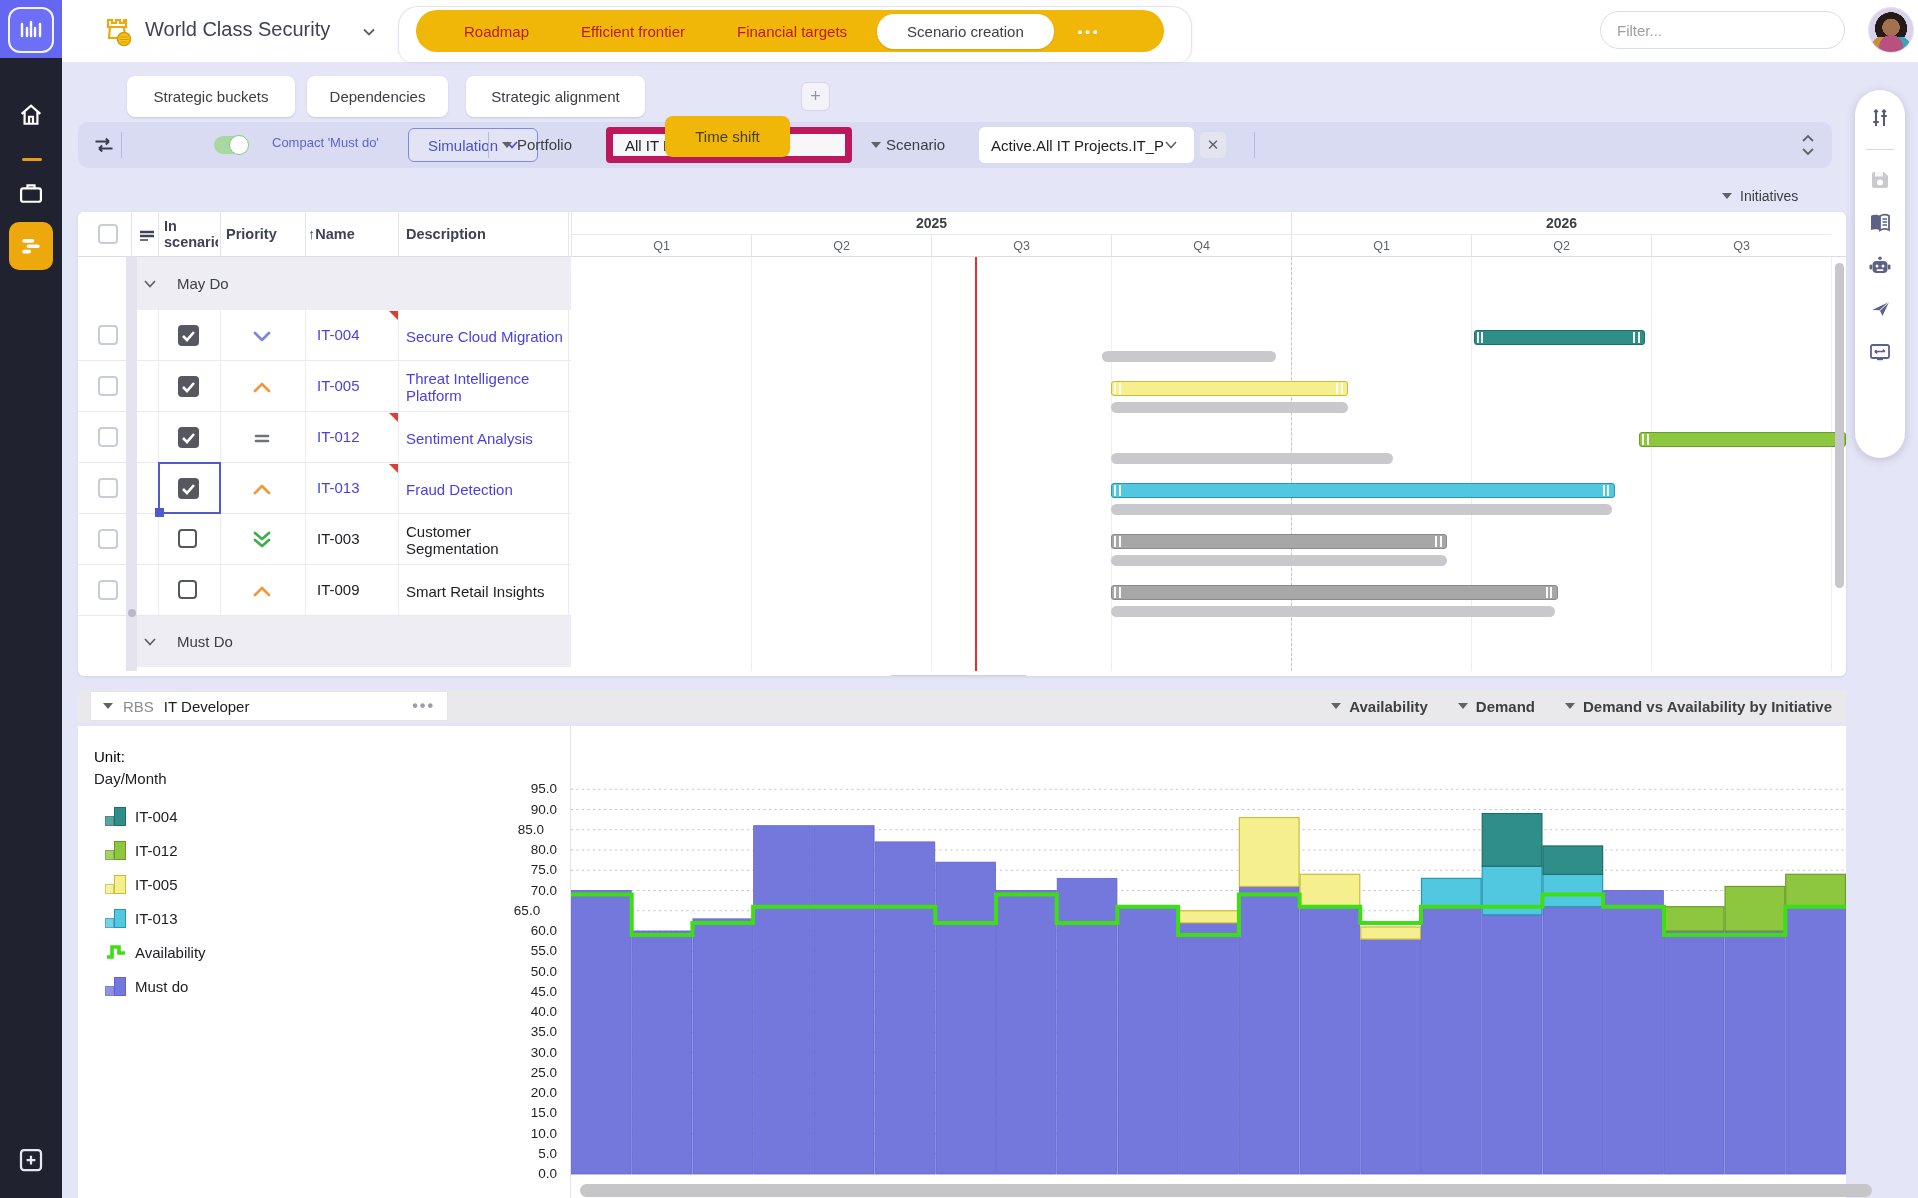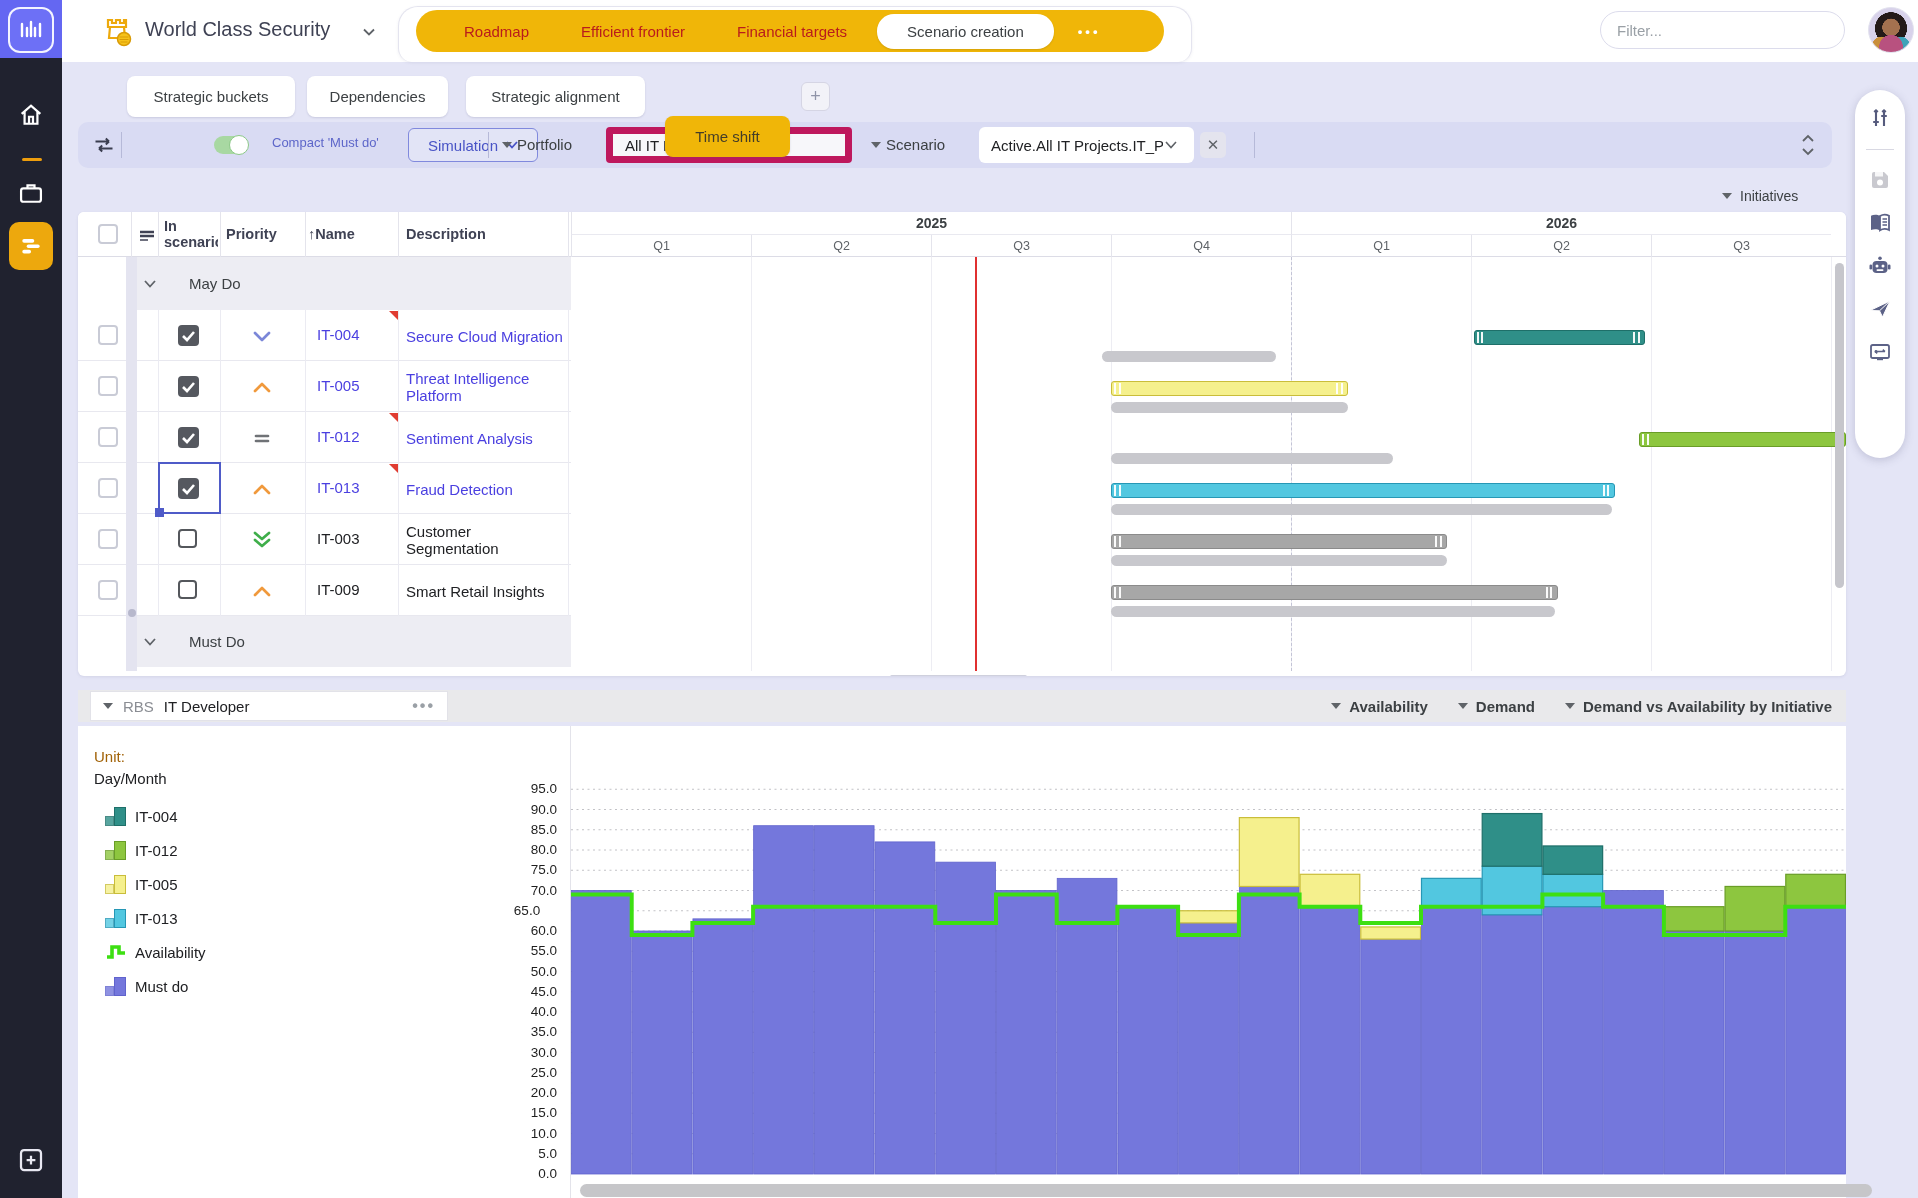--- a/index.html
+++ b/index.html
@@ -59,21 +59,21 @@
   #initiatives-row { position:absolute; left:1722px; top:188px; display:flex; align-items:center; gap:8px; font-size:14px; color:#3c4043; }
 
   
   #main-card { position:absolute; left:78px; top:212px; width:1768px; height:464px; background:#fff; border-radius:6px; overflow:hidden; box-shadow:0 1px 3px rgba(90,90,130,.12); }
   #grid-header { position:absolute; left:0; top:0; width:493px; height:45px; border-bottom:1px solid #dcdce6; background:#fff; z-index:5; }
   .col-line { position:absolute; top:0; width:1px; background:#e4e4ec; }
   .hdr-txt { position:absolute; font-size:14.5px; font-weight:700; color:#3f4254; }
   #gantt-head { position:absolute; left:493px; top:0; width:1275px; height:45px; border-bottom:1px solid #dcdce6; z-index:4; background:#fff; }
   .yr-cell { position:absolute; top:0; height:23px; border-left:1px solid #e4e4ec; border-bottom:1px solid #e9e9f0; text-align:center; font-size:14px; font-weight:700; color:#3c4043; line-height:22px; }
   .q-cell { position:absolute; top:23px; height:22px; border-left:1px solid #e4e4ec; text-align:center; font-size:12.5px; color:#5f6368; line-height:22px; }
-  .group-band { position:absolute; left:53px; width:440px; height:53px; background:#ededf3; display:flex; align-items:center; gap:32px; padding-left:12px; font-size:15px; color:#3c4043; }
+  .group-band { position:absolute; left:53px; width:440px; height:53px; background:#ededf3; display:flex; align-items:center; gap:20px; padding-left:12px; font-size:15px; color:#3c4043; }
   #vscroll-strip { position:absolute; left:48px; top:45px; width:11px; height:414px; background:#e4e4f0; z-index:6; }
   #vscroll-dot { position:absolute; left:1.5px; top:352px; width:8px; height:8px; border-radius:50%; background:#b7b8cc; }
   .grid-row { position:absolute; left:0; width:493px; height:51px; border-bottom:1px solid #e8e8ef; background:#fff; }
   .cell-line { position:absolute; top:0; width:1px; height:51px; background:#ebebf2; }
   .row-checkbox { position:absolute; left:20px; top:15px; width:20px; height:20px; border:2px solid #c9cbd6; border-radius:4px; background:#fff; cursor:pointer; }
   .scen-check { position:absolute; left:100px; top:15px; width:21px; height:21px; border-radius:4px; cursor:pointer; }
   .scen-check.on { background:#55585f; }
   .scen-check.off { width:19px; height:19px; border:2.5px solid #54575c; background:#fff; }
   .prio-wrap { position:absolute; left:172px; top:14px; width:24px; height:24px; }
   .name-txt { position:absolute; left:239px; top:16px; font-size:15px; }
@@ -98,21 +98,21 @@
   
   #rbs-bar { position:absolute; left:78px; top:690px; width:1768px; height:32px; background:#e9e9eb; }
   #rbs-box { position:absolute; left:12px; top:1px; width:358px; height:30px; background:#fff; border:1px solid #e2e2e8; display:flex; align-items:center; gap:10px; padding:0 12px; }
   #rbs-box .dots { margin-left:auto; color:#9aa0a6; font-weight:bold; letter-spacing:2px; }
   #rbs-views { position:absolute; right:14px; top:0; height:32px; display:flex; align-items:center; gap:30px; }
   .rbs-view { display:flex; align-items:center; gap:8px; font-size:15px; font-weight:600; color:#3c4043; cursor:pointer; }
 
   
   #chart-card { position:absolute; left:78px; top:726px; width:1768px; height:472px; background:#fff; overflow:hidden; }
   #legend-zone { position:absolute; left:0; top:0; width:493px; height:472px; border-right:1px solid #e3e3ea; }
-  #unit-label { position:absolute; left:16px; top:22px; font-size:15px; color:#a16207; }
+  #unit-label { position:absolute; left:16px; top:22px; font-size:15px; color:#000000; }
   #unit-value { position:absolute; left:16px; top:44px; font-size:15px; color:#202124; }
   .leg-item { position:absolute; left:27px; display:flex; align-items:center; gap:6px; }
   .leg-item .txt { font-size:15px; color:#202124; }
   .leg-bars { width:24px; height:20px; position:relative; }
   .leg-bars .b1 { position:absolute; left:0; bottom:0; width:9px; height:10px; opacity:.8; }
   .leg-bars .b2 { position:absolute; left:9px; bottom:0; width:12px; height:19px; }
   .ylab { position:absolute; width:60px; text-align:right; font-size:13.5px; color:#1f1f1f; }
   #plot-svg { position:absolute; left:493px; top:0; }
   #bottom-scrollbar { position:absolute; left:580px; top:1184px; width:1292px; height:13px; background:#c6c6c9; border-radius:7px; z-index:20; }
 
@@ -536,21 +536,21 @@
         <div class="ylab" style="left: 419px; top: 298.25px;">35.0</div>
         <div class="ylab" style="left: 419px; top: 278px;">40.0</div>
         <div class="ylab" style="left: 419px; top: 257.75px;">45.0</div>
         <div class="ylab" style="left: 419px; top: 237.5px;">50.0</div>
         <div class="ylab" style="left: 419px; top: 217.25px;">55.0</div>
         <div class="ylab" style="left: 419px; top: 197px;">60.0</div>
         <div class="ylab" style="left: 419px; top: 176.75px; text-align: center;">65.0</div>
         <div class="ylab" style="left: 419px; top: 156.5px;">70.0</div>
         <div class="ylab" style="left: 419px; top: 136.25px;">75.0</div>
         <div class="ylab" style="left: 419px; top: 116px;">80.0</div>
-        <div class="ylab" style="left: 419px; top: 95.75px;">85.0</div>
+        <div class="ylab" style="left: 406px; top: 95.75px;">85.0</div>
         <div class="ylab" style="left: 419px; top: 75.5px;">90.0</div>
         <div class="ylab" style="left: 419px; top: 55.25px;">95.0</div>
       </div>
   </div>
   <svg id="plot-svg" width="1275" height="472" viewBox="0 0 1275 472">
       <line x1="0" y1="427.75" x2="1275" y2="427.75" stroke="#c2c2c6" stroke-width="1" stroke-dasharray="2 3.5"></line>
       <line x1="0" y1="407.5" x2="1275" y2="407.5" stroke="#c2c2c6" stroke-width="1" stroke-dasharray="2 3.5"></line>
       <line x1="0" y1="387.25" x2="1275" y2="387.25" stroke="#c2c2c6" stroke-width="1" stroke-dasharray="2 3.5"></line>
       <line x1="0" y1="367" x2="1275" y2="367" stroke="#c2c2c6" stroke-width="1" stroke-dasharray="2 3.5"></line>
       <line x1="0" y1="346.75" x2="1275" y2="346.75" stroke="#c2c2c6" stroke-width="1" stroke-dasharray="2 3.5"></line>

